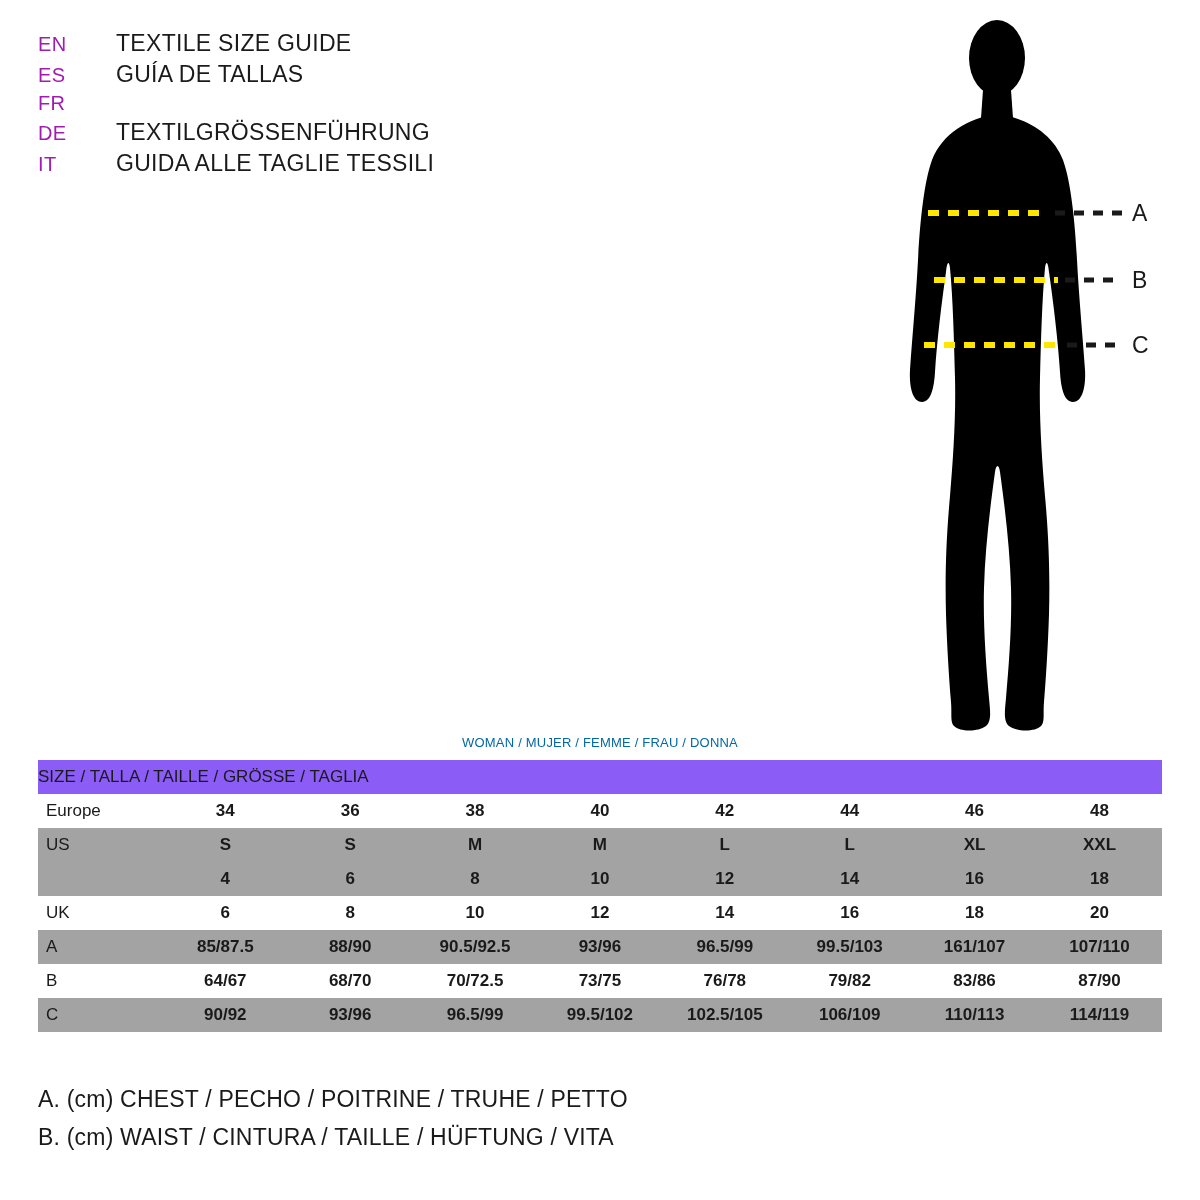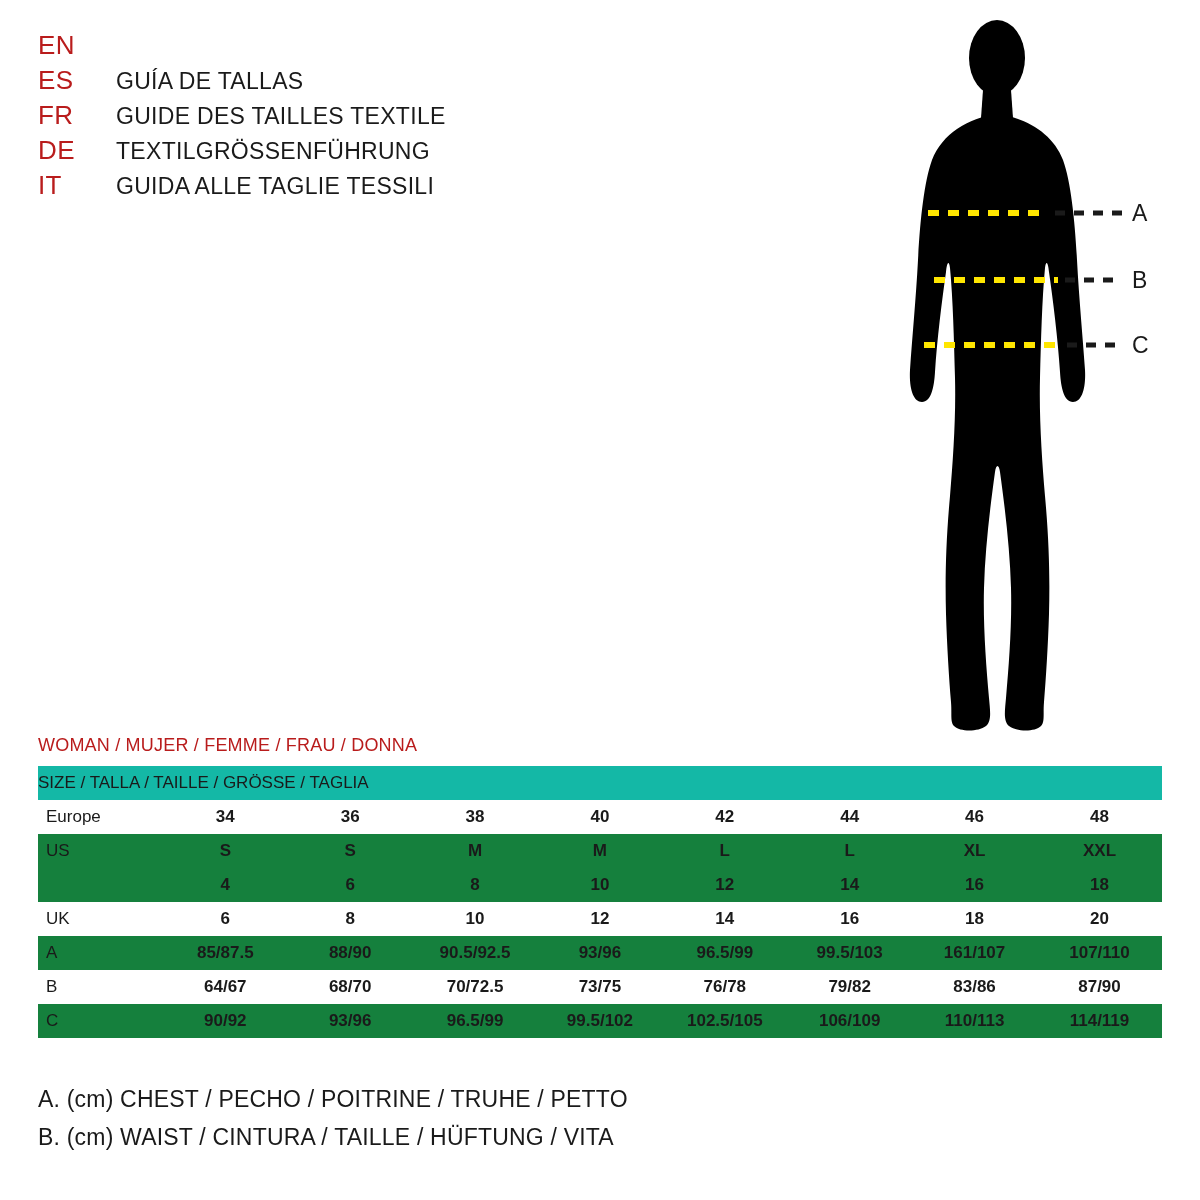--- a/index.html
+++ b/index.html
@@ -24,23 +24,23 @@
     width: 640px;
   }
   .title-row {
     display: flex;
     align-items: baseline;
     margin-bottom: 4px;
   }
   .title-lang {
     width: 78px;
     flex: 0 0 78px;
-    font-size: 26px;
+    font-size: 20px;
     letter-spacing: 0.4px;
-    color: #b91c1c;
+    color: #a21caf;
   }
   .title-text {
     font-size: 23px;
     letter-spacing: 0.3px;
     color: #1a1a1a;
     white-space: nowrap;
   }
 
   
   .figure-area {
@@ -63,44 +63,45 @@
   }
 
   
   .table-section {
     position: absolute;
     left: 38px;
     top: 735px;
     width: 1124px;
   }
   .section-title {
-    font-size: 18px;
-    color: #b91c1c;
+    font-size: 13px;
+    color: #0369a1;
     margin-bottom: 10px;
     letter-spacing: 0.2px;
+    text-align: center;
   }
   table.size-table {
     border-collapse: collapse;
     width: 1124px;
     table-layout: fixed;
   }
   table.size-table td {
     font-size: 17px;
     color: #1a1a1a;
     padding: 6px 0;
     height: 22px;
   }
   .hdr-row td {
-    background: #14b8a6;
+    background: #8b5cf6;
     font-size: 17px;
     padding-left: 8px;
     height: 24px;
   }
   .row-alt td {
-    background: #15803d;
+    background: #a3a3a3;
   }
   .row-plain td {
     background: #ffffff;
   }
   .label-cell {
     padding-left: 8px !important;
     text-align: left;
     width: 190px;
     margin-top: 32px;
   }
@@ -122,28 +123,28 @@
     margin-bottom: 11px;
     letter-spacing: 0.2px;
   }
 </style>
 </head>
 <body>
 
 <div class="title-block">
   <div class="title-row">
     <div class="title-lang">EN</div>
+    <div class="title-text">TEXTILE SIZE GUIDE</div>
   </div>
   <div class="title-row">
     <div class="title-lang">ES</div>
     <div class="title-text">GUÍA DE TALLAS</div>
   </div>
   <div class="title-row">
     <div class="title-lang">FR</div>
-    <div class="title-text">GUIDE DES TAILLES TEXTILE</div>
   </div>
   <div class="title-row">
     <div class="title-lang">DE</div>
     <div class="title-text">TEXTILGRÖSSENFÜHRUNG</div>
   </div>
   <div class="title-row">
     <div class="title-lang">IT</div>
     <div class="title-text">GUIDA ALLE TAGLIE TESSILI</div>
   </div>
 </div>

